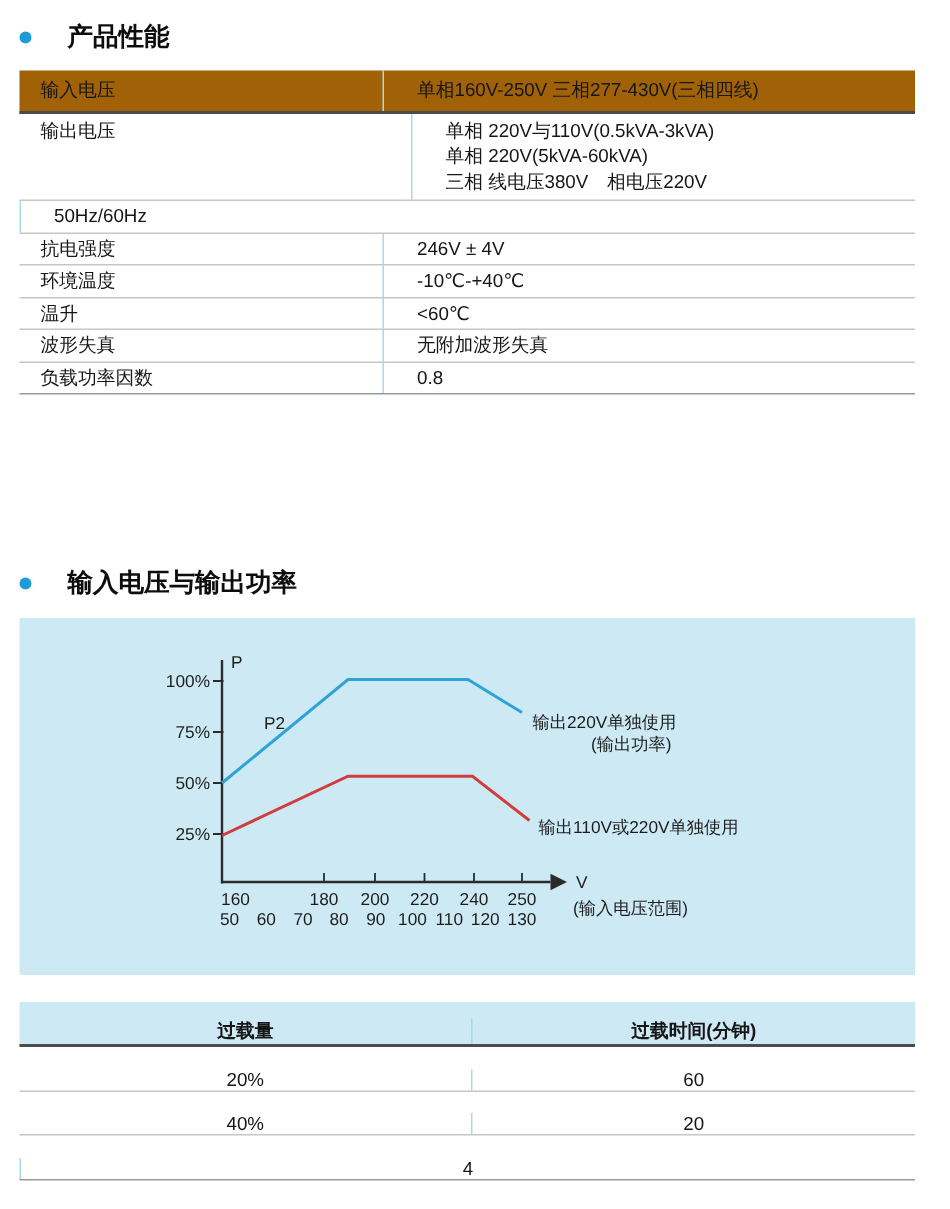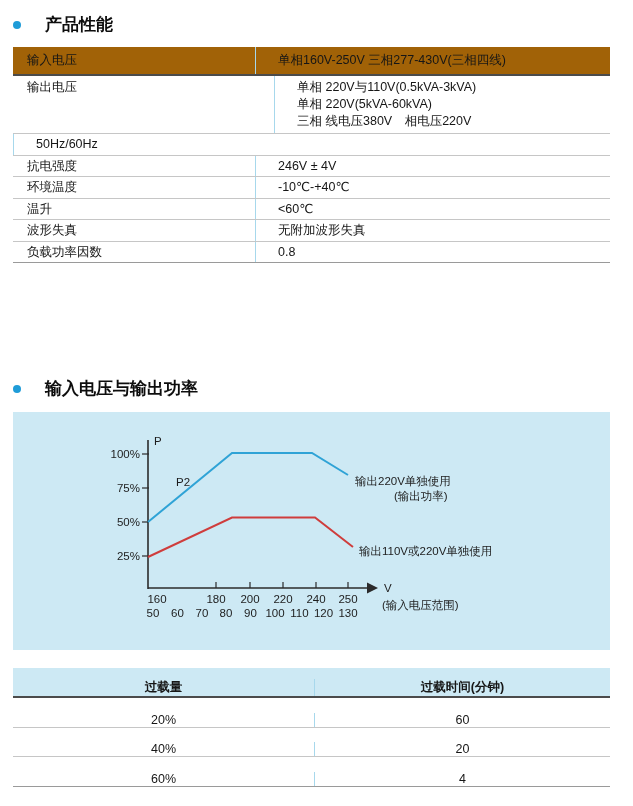--- a/index.html
+++ b/index.html
@@ -168,16 +168,15 @@
   </div>
   <div class="ov-row">
     <div class="ov-c1">20%</div>
     <div class="ov-c2">60</div>
   </div>
   <div class="ov-row">
     <div class="ov-c1">40%</div>
     <div class="ov-c2">20</div>
   </div>
   <div class="ov-row">
-    <div class="ov-c1">60%</div>
     <div class="ov-c2">4</div>
   </div>
 </div>
 
 </body></html>

